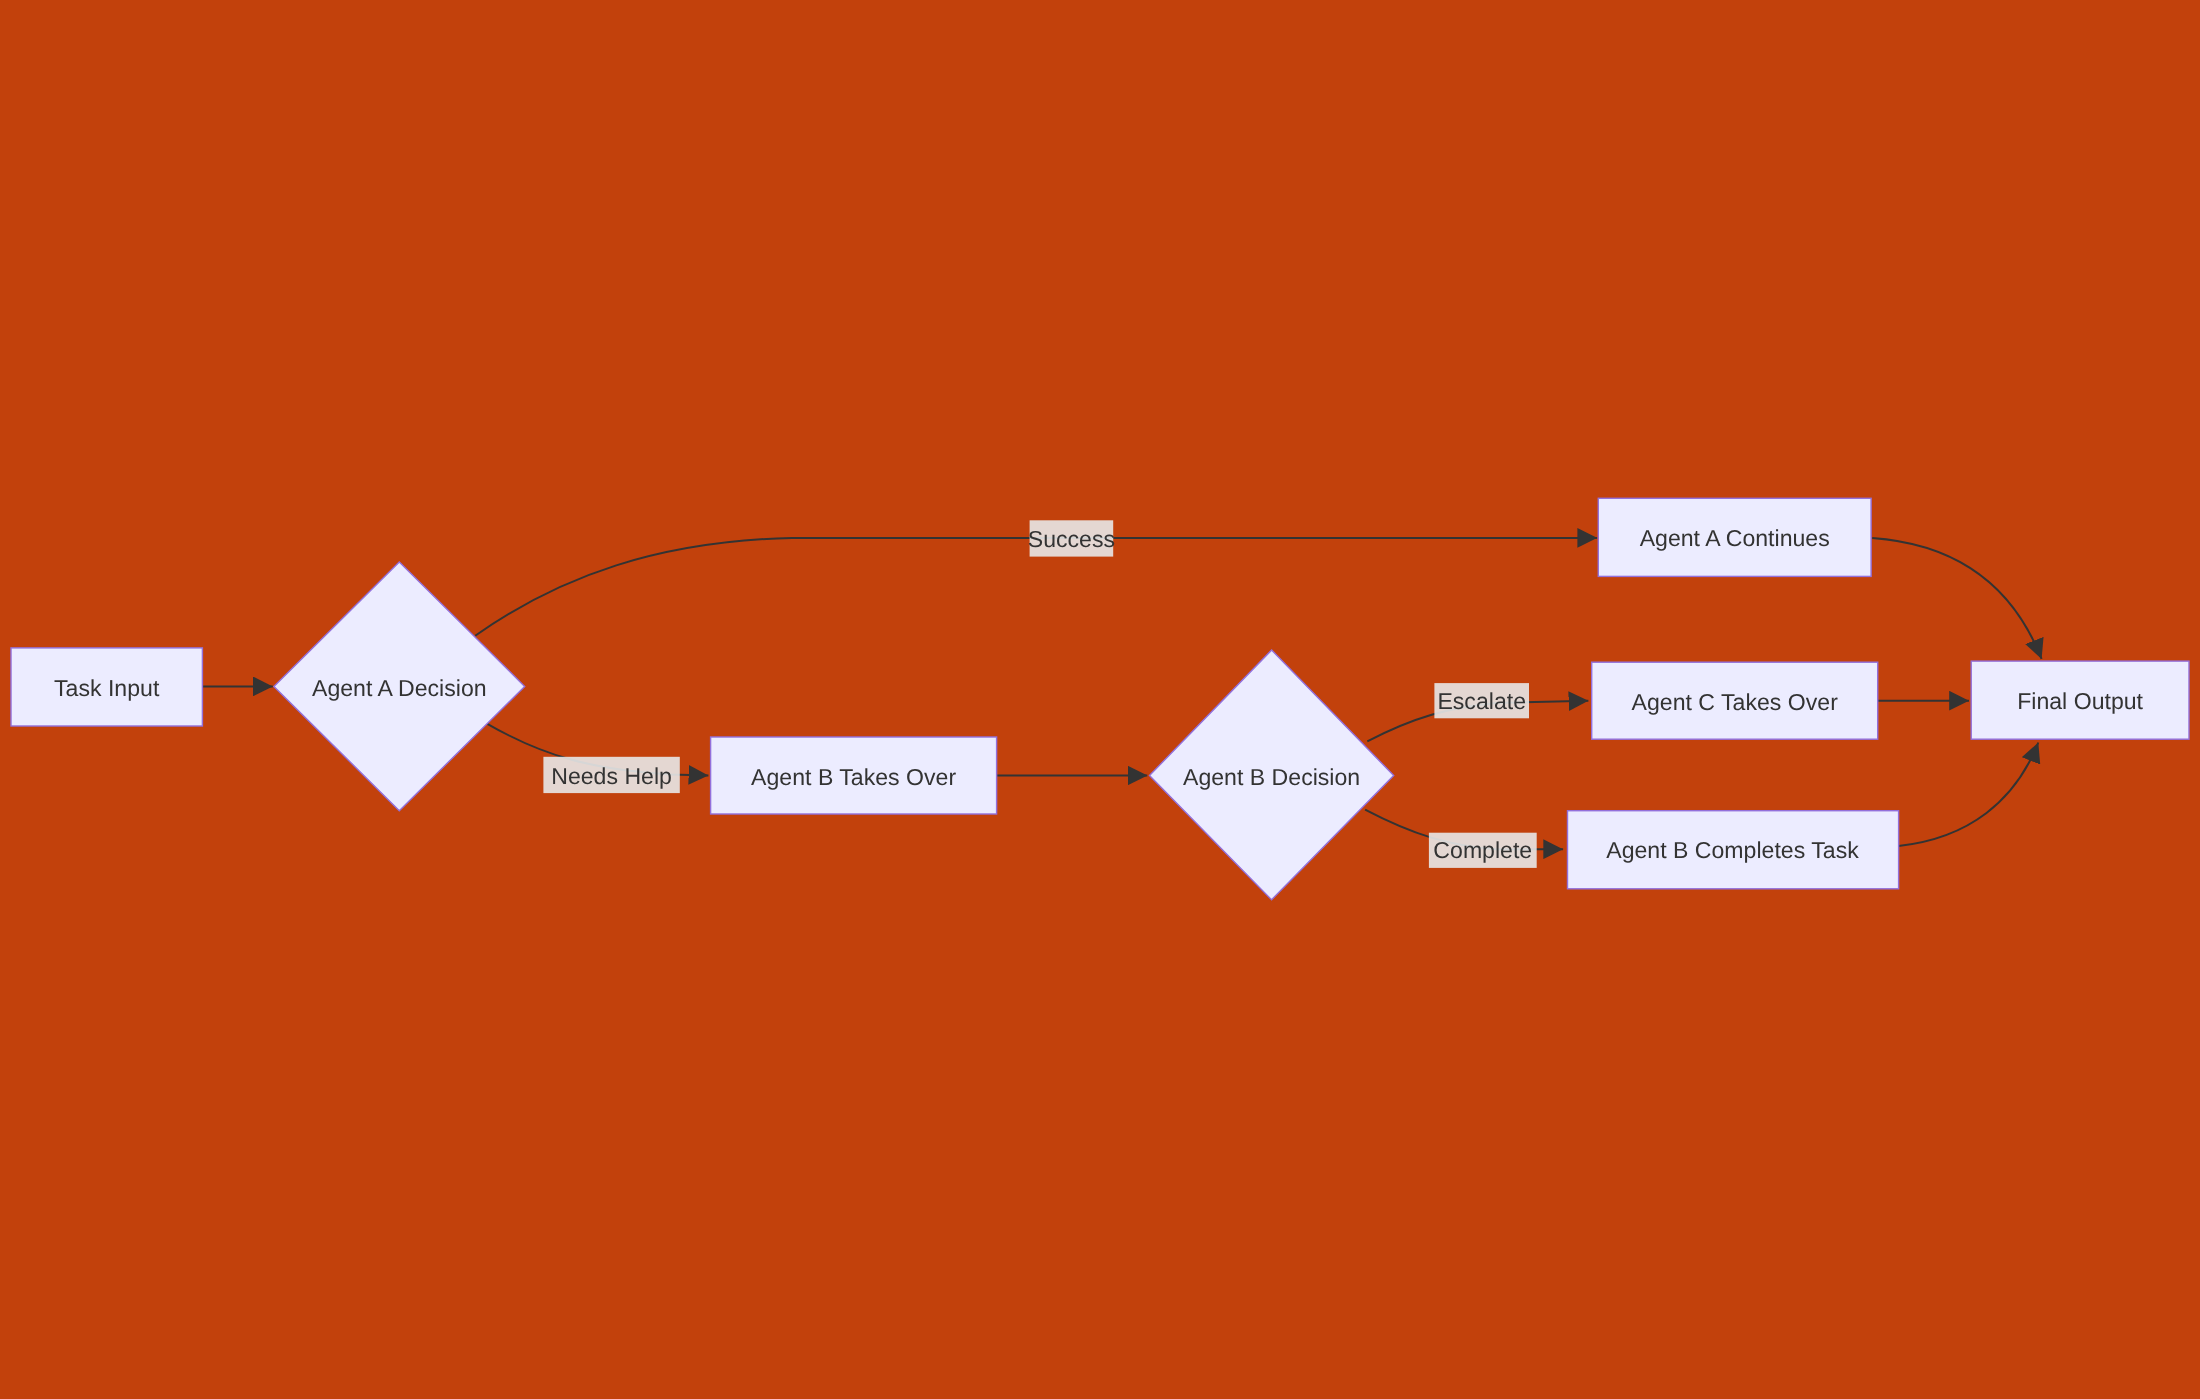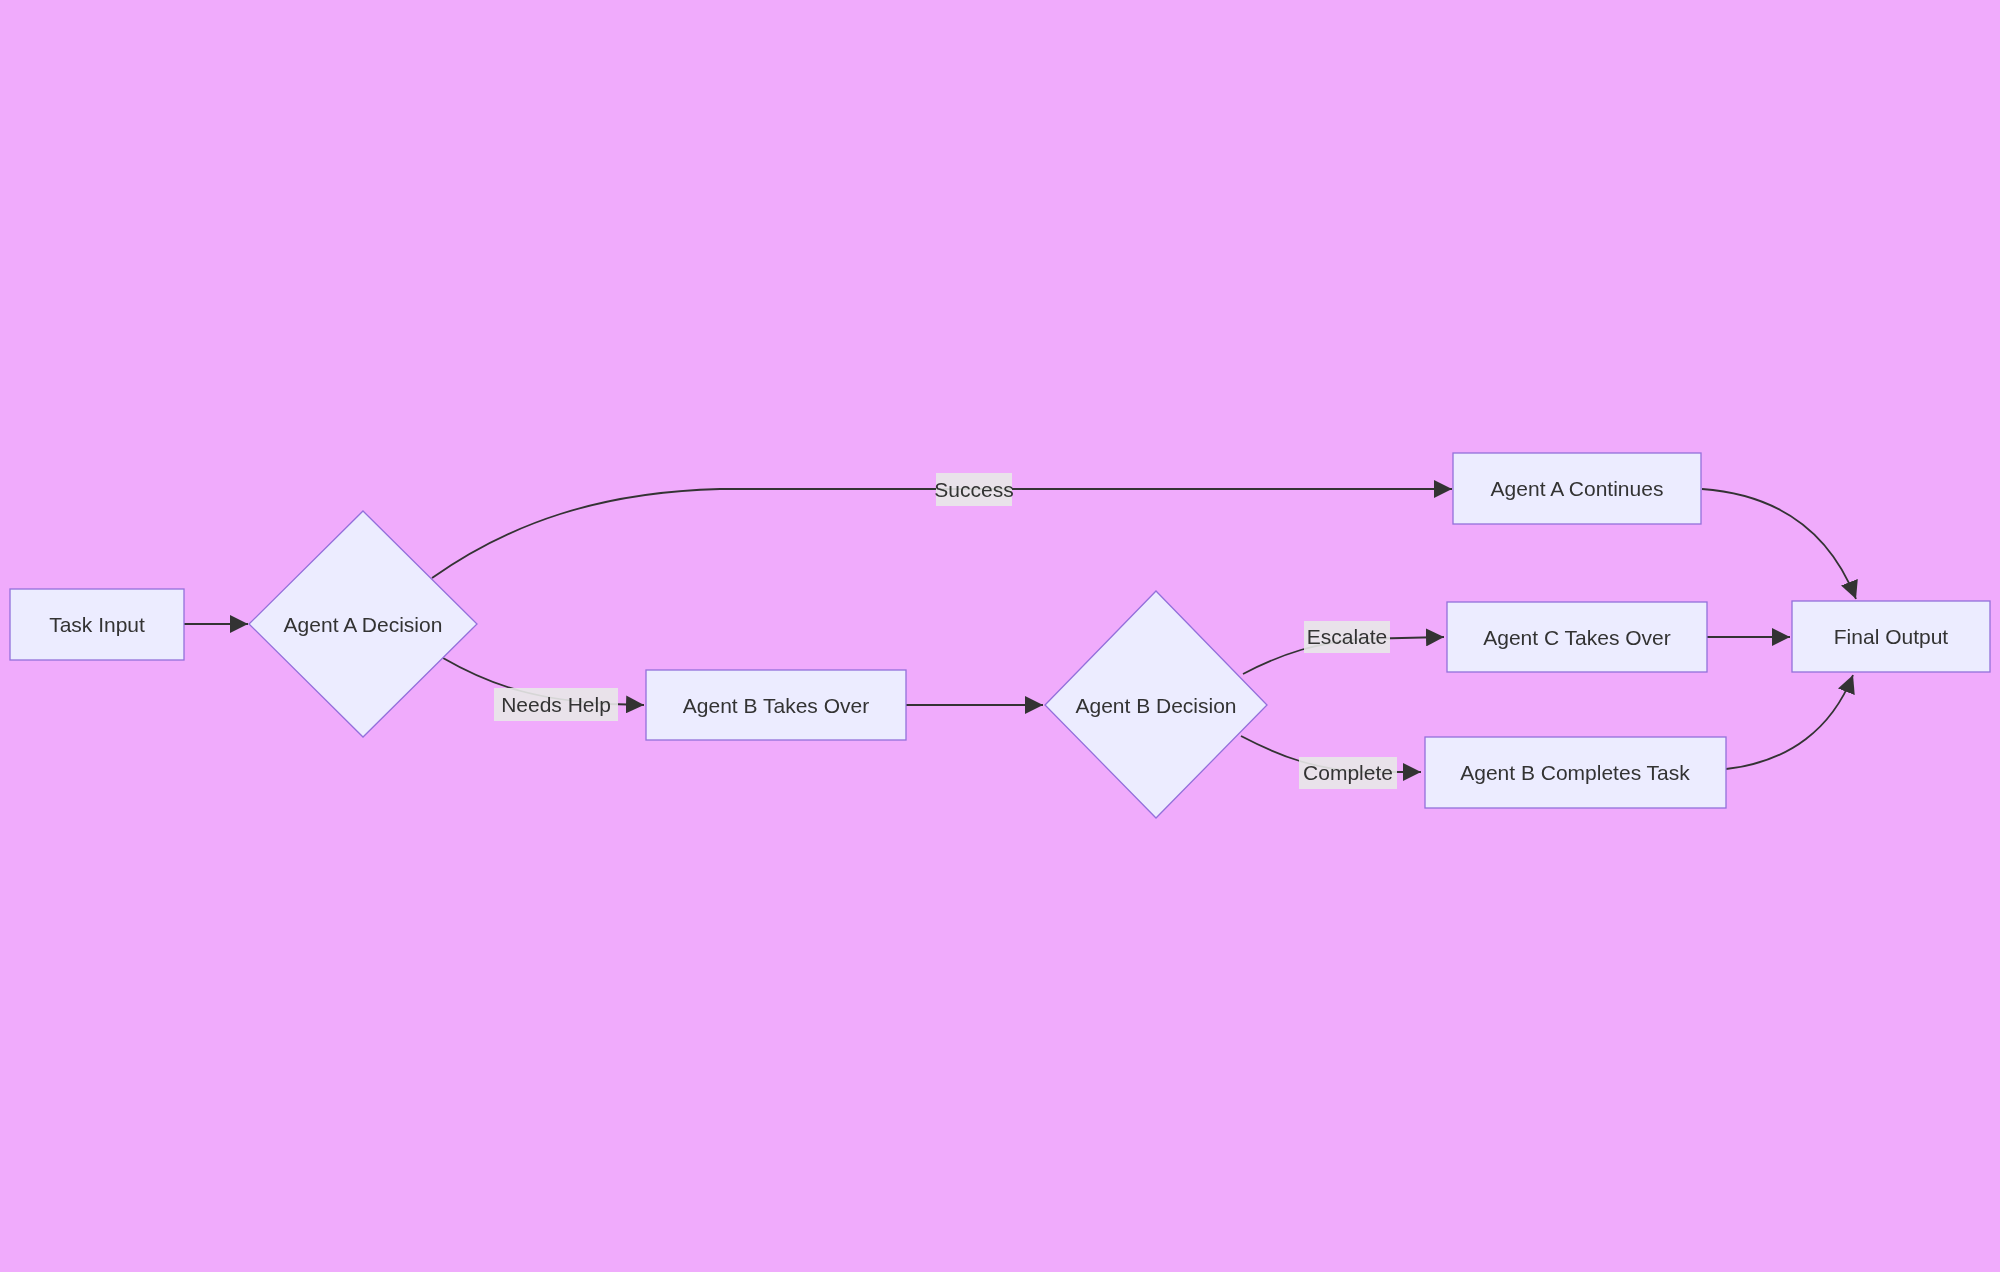--- a/index.html
+++ b/index.html
@@ -7,21 +7,21 @@
     padding: 0;
     background: #ffffff;
     width: 2000px;
     height: 1272px;
     overflow: hidden;
   }
   .canvas-wrap {
     position: relative;
     width: 2000px;
     height: 1272px;
-    background: #f0abfc;
+    background: #c2410c;
   }
   svg {
     display: block;
     font-family: "Liberation Sans", "DejaVu Sans", sans-serif;
   }
   .edge-path {
     fill: none;
     stroke: #333333;
     stroke-width: 1.8px;
   }

